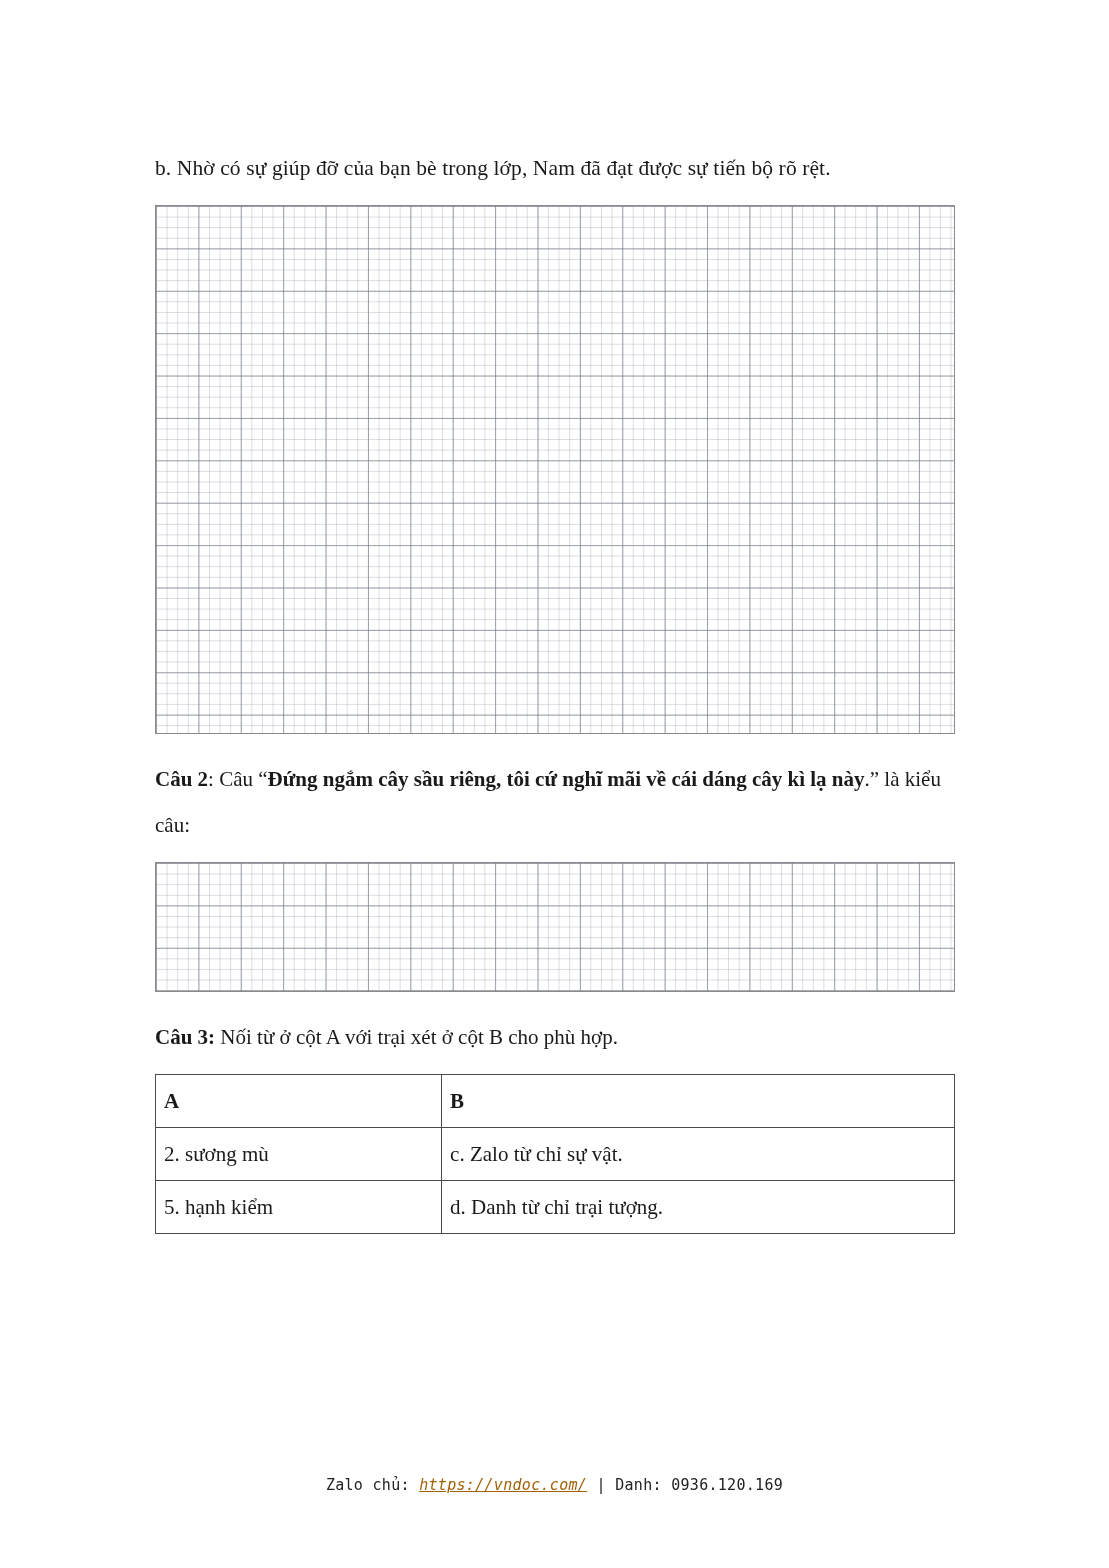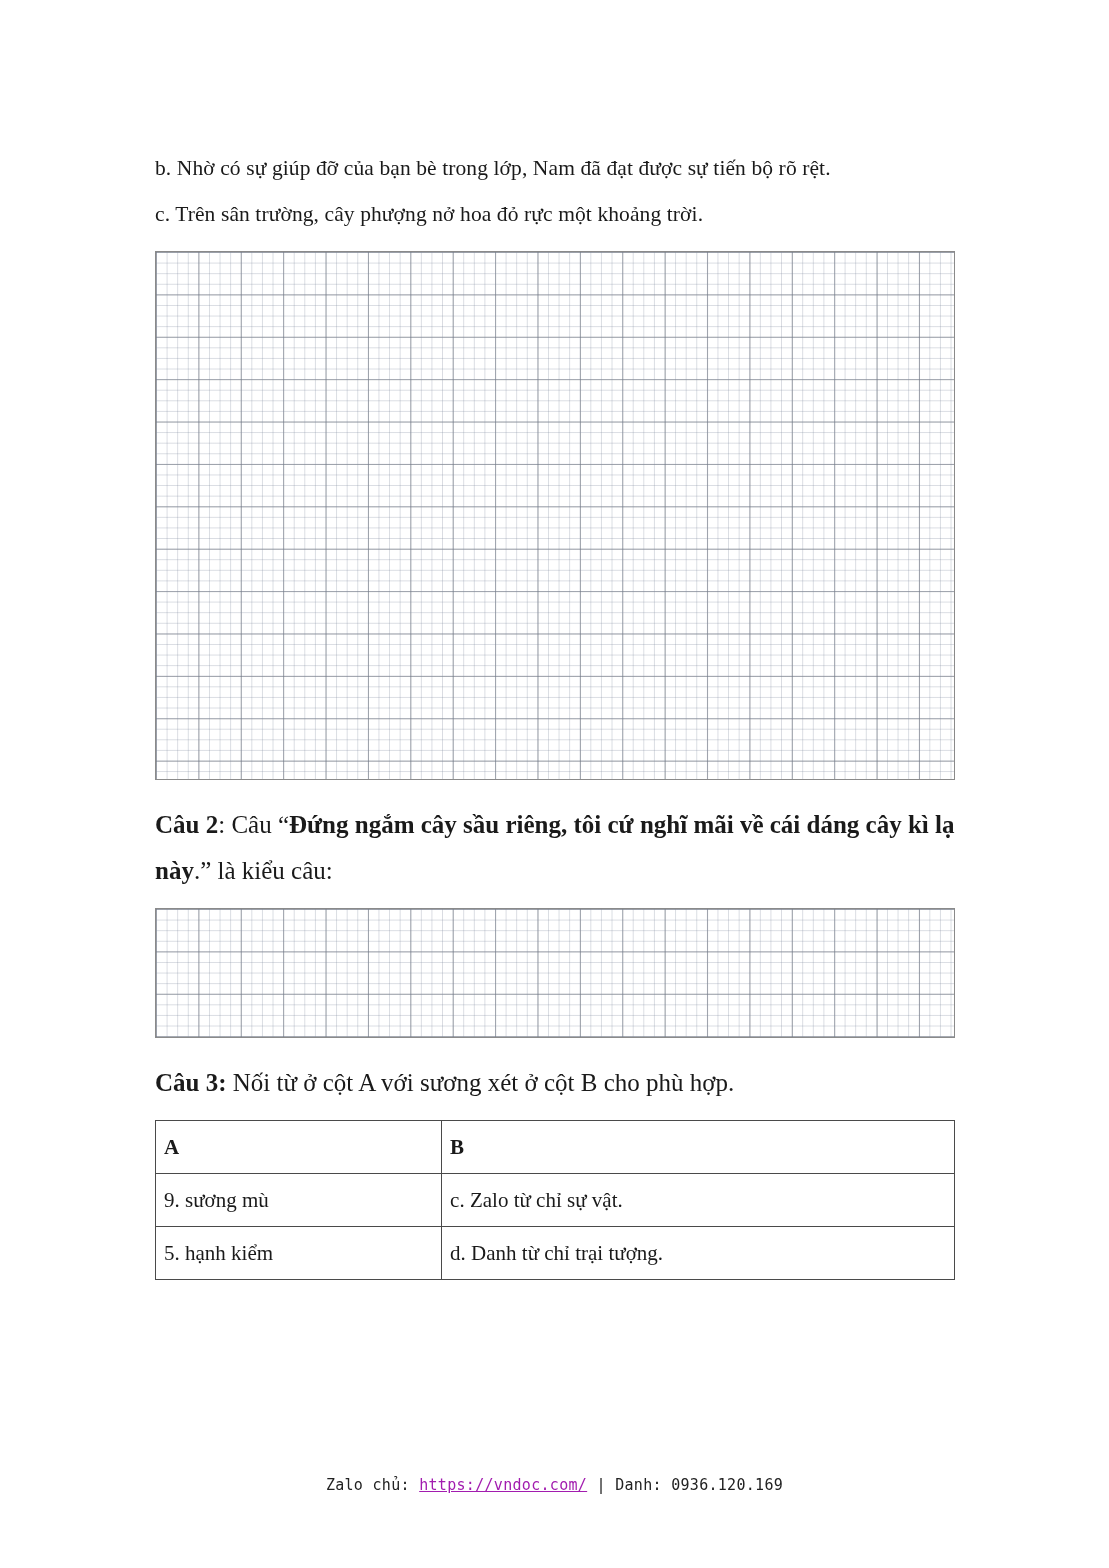--- a/index.html
+++ b/index.html
@@ -29,21 +29,21 @@
     width: 800px;
   }
   .para {
     font-size: 21.5px;
     line-height: 46px;
     letter-spacing: 0.1px;
     margin: 0;
     white-space: pre-wrap;
   }
   .question {
-    font-size: 25px;
+    font-size: 21px;
     line-height: 46px;
     margin: 0;
   }
   .question b { font-weight: bold; }
 
   
   .grid-box {
     position: relative;
     border: 1px solid #8a8a8a;
     background-color: #ffffff;
@@ -90,59 +90,59 @@
     left: 0;
     top: 1476px;
     width: 1109px;
     text-align: center;
     font-family: "DejaVu Sans Mono", monospace;
     font-size: 15px;
     color: #222;
     letter-spacing: 0.3px;
   }
   .footer a {
-    color: #a21caf;
+    color: #a16207;
     text-decoration: underline;
+    font-style: italic;
   }
 </style>
 </head>
 <body>
 
 <div class="page">
 
   <div class="content">
 
     <p class="para">b. Nhờ có sự giúp đỡ của bạn bè trong lớp, Nam đã đạt được sự tiến bộ rõ rệt.</p>
 
-    <p class="para">c. Trên sân trường, cây phượng nở hoa đỏ rực một khoảng trời.</p>
 
     <div class="spacer-sm"></div>
 
     <div class="grid-box big"></div>
 
     <div class="spacer-md"></div>
 
     <p class="question"><b>Câu 2</b><span>: Câu “</span><b>Đứng ngắm cây sầu riêng, tôi cứ nghĩ mãi về cái dáng cây kì lạ này</b><span>.” là kiểu câu:</span></p>
 
     <div class="spacer-sm"></div>
 
     <div class="grid-box small"></div>
 
     <div class="spacer-md"></div>
 
-    <p class="question"><b>Câu 3:</b><span> Nối từ ở cột A với sương xét ở cột B cho phù hợp.</span></p>
+    <p class="question"><b>Câu 3:</b><span> Nối từ ở cột A với trại xét ở cột B cho phù hợp.</span></p>
 
     <table class="match">
       <tbody>
           <tr class="head">
         <td class="col-a">A</td>
         <td class="col-b">B</td>
       </tr>
       <tr>
-        <td class="col-a">9. sương mù</td>
+        <td class="col-a">2. sương mù</td>
         <td class="col-b">c. Zalo từ chỉ sự vật.</td>
       </tr>
       <tr>
         <td class="col-a">5. hạnh kiểm</td>
         <td class="col-b">d. Danh từ chỉ trại tượng.</td>
       </tr>
     </tbody>
       </table>
 
   </div>

